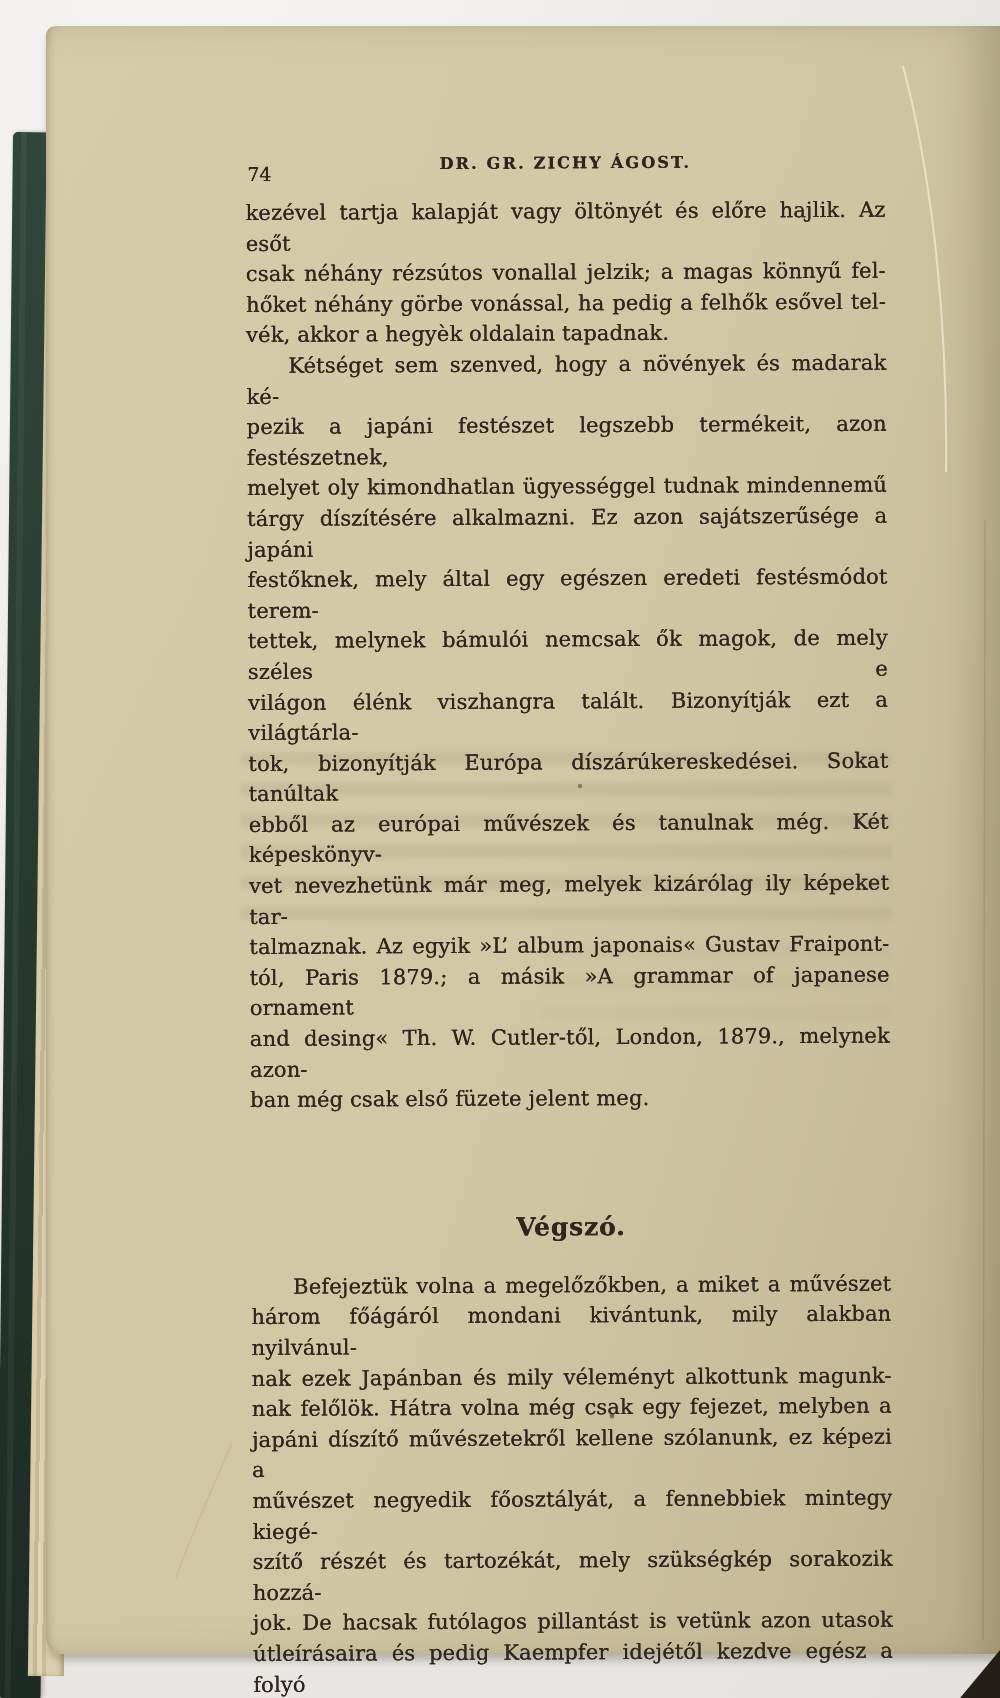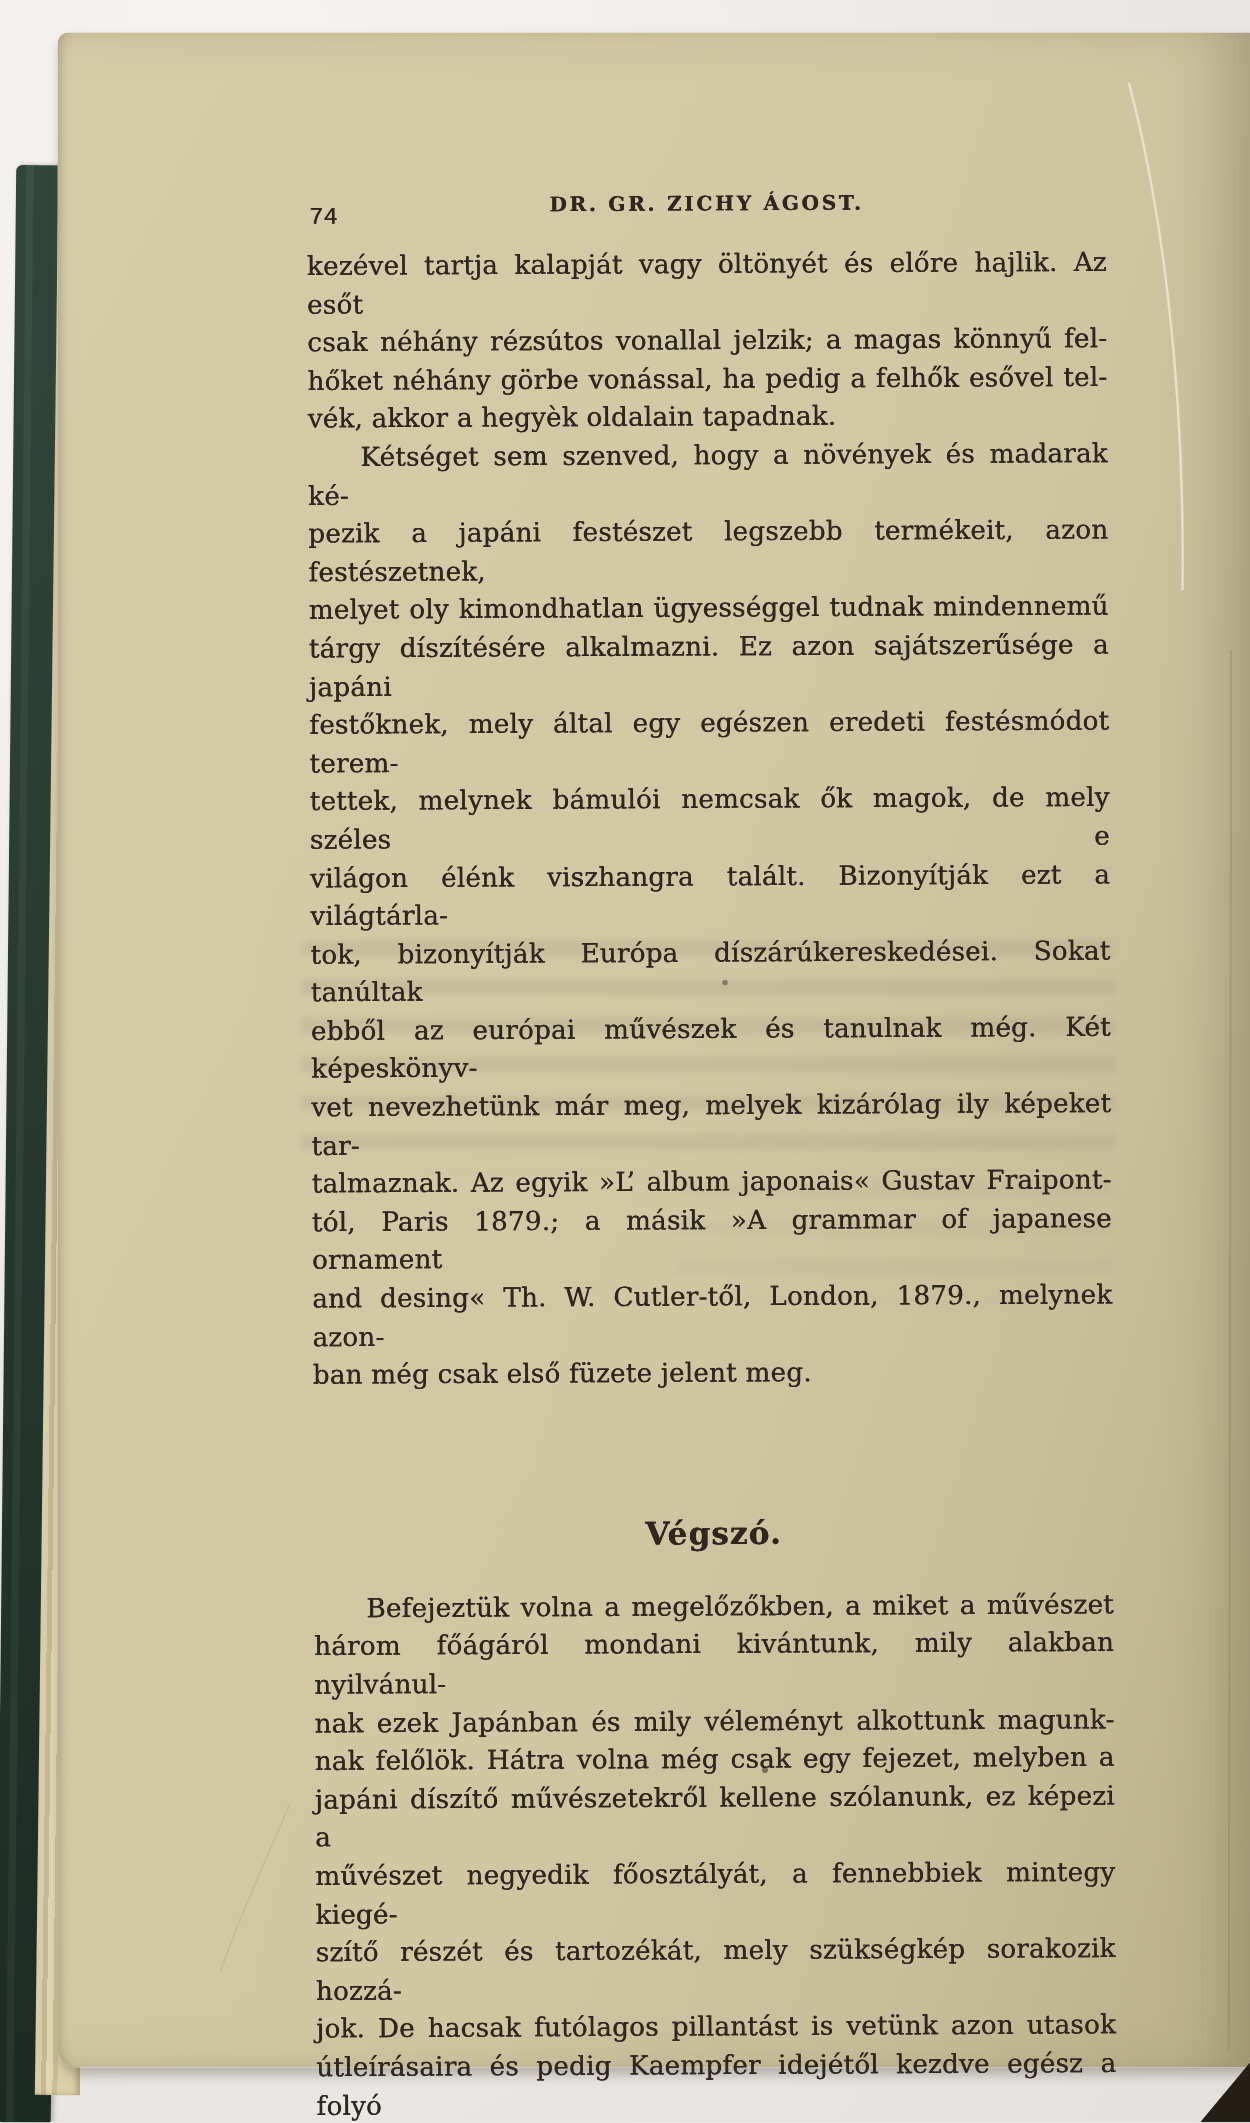--- a/index.html
+++ b/index.html
@@ -41,21 +41,21 @@
   
   .show-through{position:absolute;pointer-events:none;
     background:repeating-linear-gradient(to bottom,rgba(124,116,94,.24) 0 13px,rgba(0,0,0,0) 13px 31px);
     filter:blur(2.6px);border-radius:8px;}
   .ghost-a{left:240px;top:752px;width:652px;height:186px;opacity:.55;}
   .ghost-b{left:540px;top:945px;width:350px;height:95px;opacity:.22;}
   
   .content{position:absolute;left:245px;top:130px;width:640px;color:var(--ink);
     transform:rotate(-.3deg);transform-origin:top left;
     text-shadow:.25px 0 0 currentColor;}
-  .page-num{position:absolute;left:2px;top:33px;font-size:19px;font-family:Liberation Mono, monospace;}
+  .page-num{position:absolute;left:2px;top:33px;font-size:19px;}
   .running-title{margin-top:25px;line-height:20px;text-align:center;
     font-size:16px;font-weight:700;letter-spacing:2.2px;}
   .body-block{margin-top:23px;}
   .line{font-size:21px;line-height:30.6px;letter-spacing:.15px;
     text-align:justify;text-align-last:justify;}
   .para.short-last .line:last-child{text-align-last:left;}
   .para.indent-first .line:first-child{text-indent:42px;}
   .section-heading{margin-top:96px;line-height:34px;text-align:center;
     font-size:25px;font-weight:700;letter-spacing:.8px;}
   .para.closing{margin-top:26px;}

